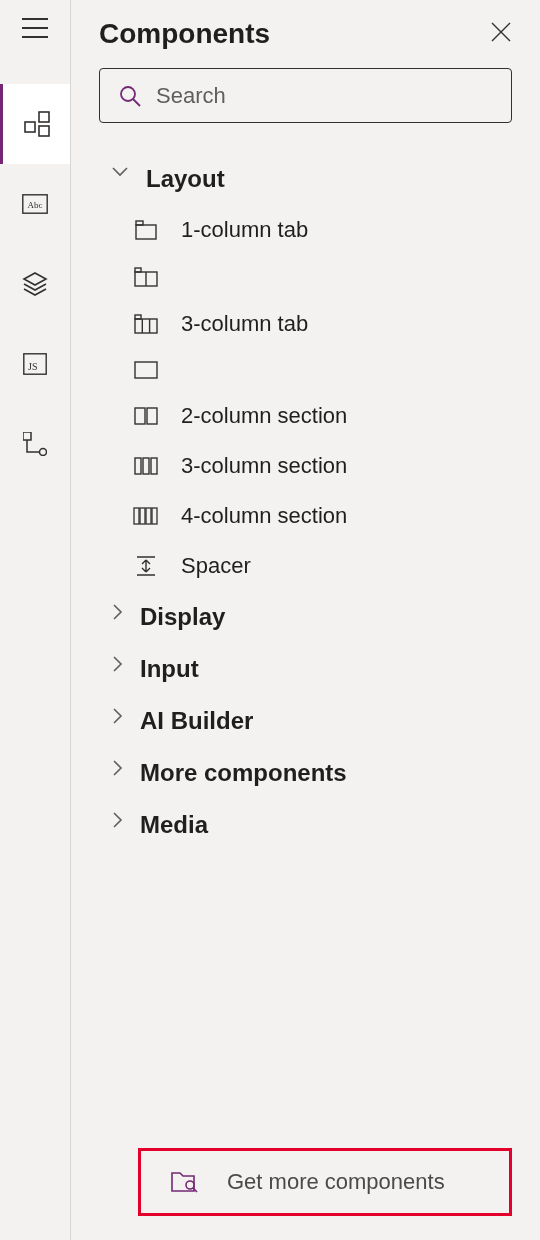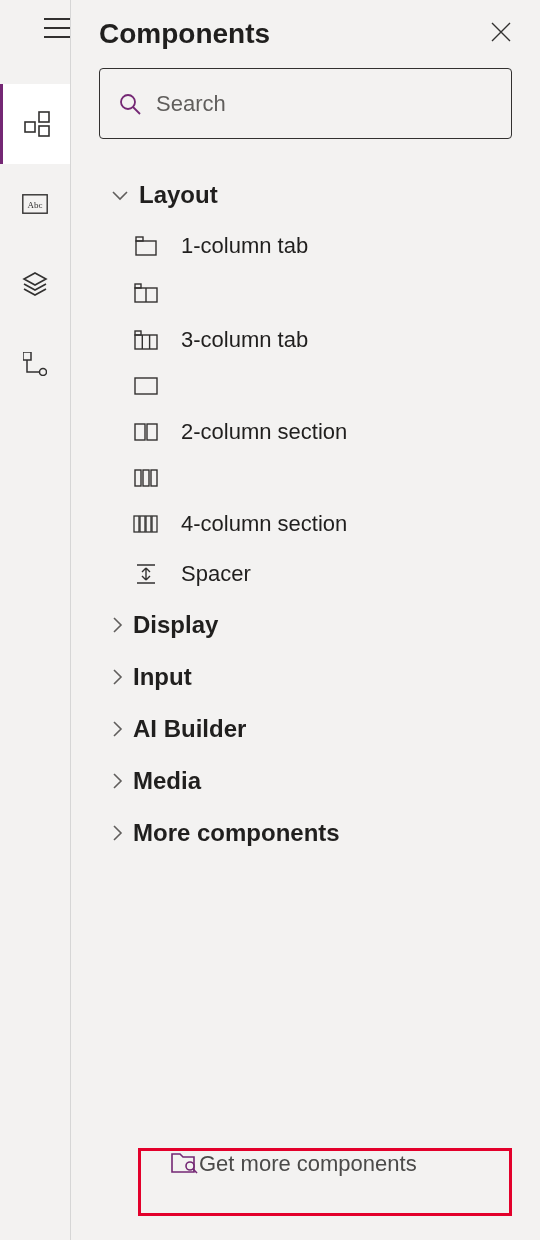--- a/index.html
+++ b/index.html
@@ -9,21 +9,21 @@
       width: 540px;
       height: 1240px;
       display: flex;
       overflow: hidden;
     }
     .nav-rail {
       width: 70px;
       background: #f3f2f1;
       display: flex;
       flex-direction: column;
-      align-items: flex-end;
+      align-items: center;
       padding-top: 18px;
     }
     .nav-rail .hamburger { margin-bottom: 42px; }
     .nav-rail .rail-item {
       width: 70px;
       height: 80px;
       display: flex;
       align-items: center;
       justify-content: center;
       cursor: pointer;
@@ -49,42 +49,42 @@
     }
     .panel-title {
       font-size: 28px;
       font-weight: 600;
       color: #201f1e;
     }
     .close-btn { cursor: pointer; }
     .search-wrap {
       display: flex;
       align-items: center;
-      height: 71px;
+      height: 55px;
       border: 1px solid #323130;
       border-radius: 4px;
       padding: 0 18px;
       gap: 14px;
       margin-bottom: 30px;
       background: transparent;
     }
     .search-wrap input {
       flex: 1;
       border: none;
       background: transparent;
       font-size: 22px;
       color: #605e5c;
       outline: none;
     }
     .search-wrap input::placeholder { color: #605e5c; }
     .tree { flex: 1; overflow: auto; }
     .category-header {
       display: flex;
-      align-items: center;
-      gap: 10px;
+      align-items: flex-start;
+      gap: 17px;
       padding: 12px 0 12px 12px;
       cursor: pointer;
     }
     .category-label {
       font-size: 24px;
       font-weight: 600;
       color: #201f1e;
     }
     .chevron { flex-shrink: 0; }
     .items {
@@ -108,22 +108,22 @@
       font-weight: 400;
     }
     .footer-btn {
       position: absolute;
       left: 67px;
       right: 28px;
       bottom: 24px;
       height: 68px;
       border: 3px solid #e3002b;
       display: flex;
-      align-items: flex-start;
-      gap: 0;
+      align-items: center;
+      gap: 28px;
       padding: 0 30px;
       cursor: pointer;
       color: #323130;
     }
     .footer-label {
       font-size: 22px;
       color: #4b4a49;
     }
   </style>
 </head>
@@ -146,20 +146,26 @@
     <svg width="26" height="20" viewBox="0 0 26 20">
       <rect x="0.8" y="0.8" width="24.4" height="18.4" fill="none" stroke="#323130" stroke-width="1.4"></rect>
       <text x="13" y="14" text-anchor="middle" font-size="9" fill="#323130" font-family="Segoe UI">Abc</text>
     </svg>
   </div>
   <div class="rail-item">
     <svg width="26" height="26" viewBox="0 0 26 26">
       <path d="M13 2 L24 8 L13 14 L2 8 Z" fill="none" stroke="#323130" stroke-width="1.6"></path>
       <path d="M2 13 L13 19 L24 13" fill="none" stroke="#323130" stroke-width="1.6"></path>
       <path d="M2 18 L13 24 L24 18" fill="none" stroke="#323130" stroke-width="1.6"></path>
+    </svg>
+  </div>
+  <div class="rail-item">
+    <svg width="24" height="22" viewBox="0 0 24 22">
+      <rect x="0.8" y="0.8" width="22.4" height="20.4" fill="none" stroke="#323130" stroke-width="1.4"></rect>
+      <text x="5" y="17" font-size="10" fill="#323130" font-family="Segoe UI">JS</text>
     </svg>
   </div>
   <div class="rail-item">
     <svg width="24" height="24" viewBox="0 0 24 24">
       <rect x="0" y="0" width="8" height="8" fill="none" stroke="#323130" stroke-width="1.5"></rect>
       <circle cx="20" cy="20" r="3.5" fill="none" stroke="#323130" stroke-width="1.5"></circle>
       <path d="M4 8 V20 H16" fill="none" stroke="#323130" stroke-width="1.5"></path>
     </svg>
   </div>
 </div>
@@ -235,20 +241,21 @@
         <span class="item-label">2-column section</span>
       </div>
       <div class="tree-item">
         <span class="item-icon">
           <svg width="24" height="18" viewBox="0 0 24 18">
               <rect x="1" y="1" width="6" height="16" fill="none" stroke="#323130" stroke-width="1.4"></rect>
               <rect x="9" y="1" width="6" height="16" fill="none" stroke="#323130" stroke-width="1.4"></rect>
               <rect x="17" y="1" width="6" height="16" fill="none" stroke="#323130" stroke-width="1.4"></rect>
             </svg>
         </span>
+        <span class="item-label">3-column section</span>
       </div>
       <div class="tree-item">
         <span class="item-icon">
           <svg width="26" height="18" viewBox="0 0 26 18">
               <rect x="1" y="1" width="5" height="16" fill="none" stroke="#323130" stroke-width="1.3"></rect>
               <rect x="7" y="1" width="5" height="16" fill="none" stroke="#323130" stroke-width="1.3"></rect>
               <rect x="13" y="1" width="5" height="16" fill="none" stroke="#323130" stroke-width="1.3"></rect>
               <rect x="19" y="1" width="5" height="16" fill="none" stroke="#323130" stroke-width="1.3"></rect>
             </svg>
         </span>
@@ -279,27 +286,27 @@
     <div class="category-header">
       <svg class="chevron" width="12" height="18" viewBox="0 0 12 18">
           <path d="M3 2 L10 9 L3 16" fill="none" stroke="#605e5c" stroke-width="1.6"></path>
         </svg>
       <span class="category-label">AI Builder</span>
     </div>
     <div class="category-header">
       <svg class="chevron" width="12" height="18" viewBox="0 0 12 18">
           <path d="M3 2 L10 9 L3 16" fill="none" stroke="#605e5c" stroke-width="1.6"></path>
         </svg>
+      <span class="category-label">More components</span>
+    </div>
+    <div class="category-header">
+      <svg class="chevron" width="12" height="18" viewBox="0 0 12 18">
+          <path d="M3 2 L10 9 L3 16" fill="none" stroke="#605e5c" stroke-width="1.6"></path>
+        </svg>
       <span class="category-label">Media</span>
-    </div>
-    <div class="category-header">
-      <svg class="chevron" width="12" height="18" viewBox="0 0 12 18">
-          <path d="M3 2 L10 9 L3 16" fill="none" stroke="#605e5c" stroke-width="1.6"></path>
-        </svg>
-      <span class="category-label">More components</span>
     </div>
   </div>
 
   <div class="footer-btn">
     <svg width="28" height="24" viewBox="0 0 28 24">
       <path d="M1 6 V21 H23 V6 H12 L9 3 H1 Z" fill="none" stroke="#742774" stroke-width="1.6"></path>
       <circle cx="19" cy="15" r="4" fill="#f3f2f1" stroke="#742774" stroke-width="1.6"></circle>
       <path d="M22 18 L26 22" stroke="#742774" stroke-width="1.6"></path>
     </svg>
     <span class="footer-label">Get more components</span>

